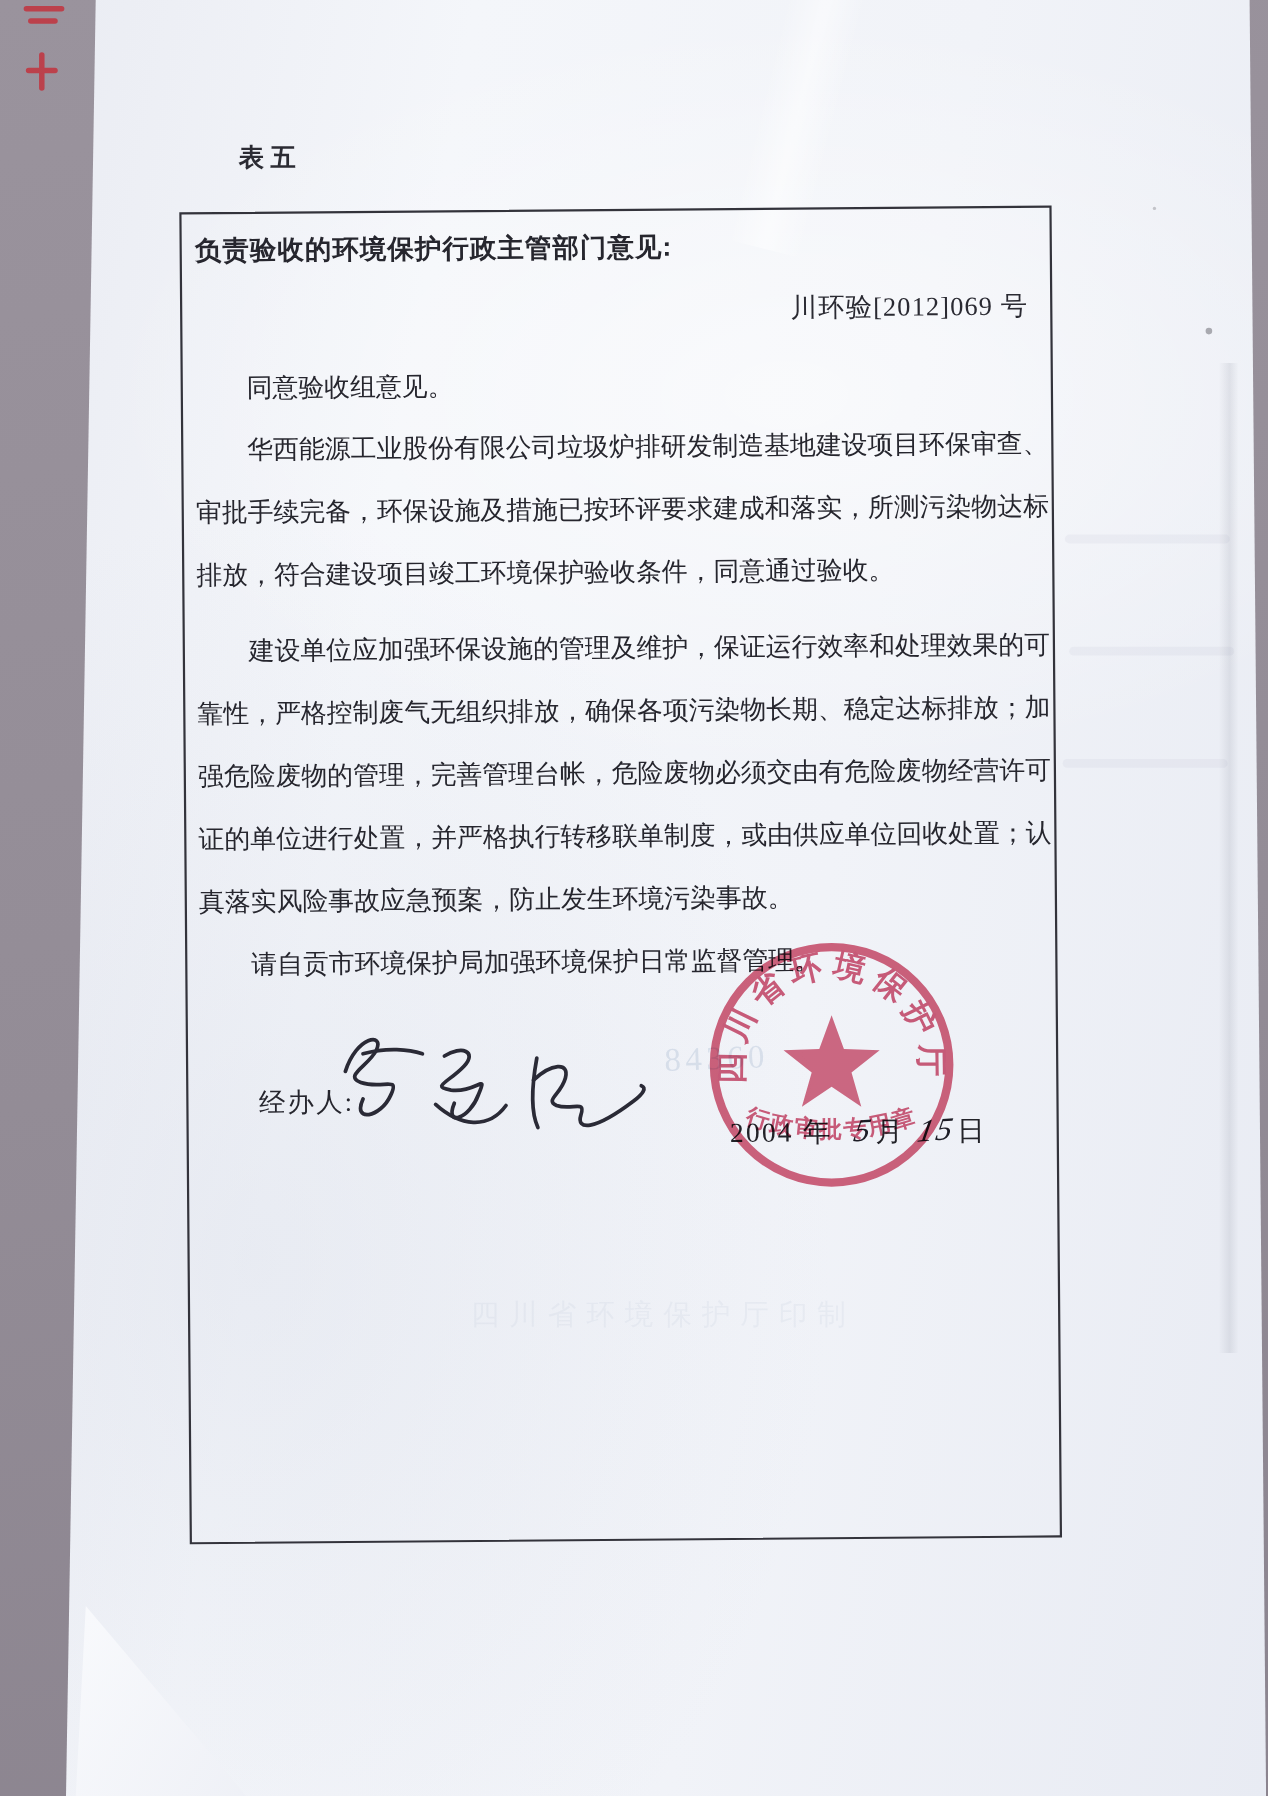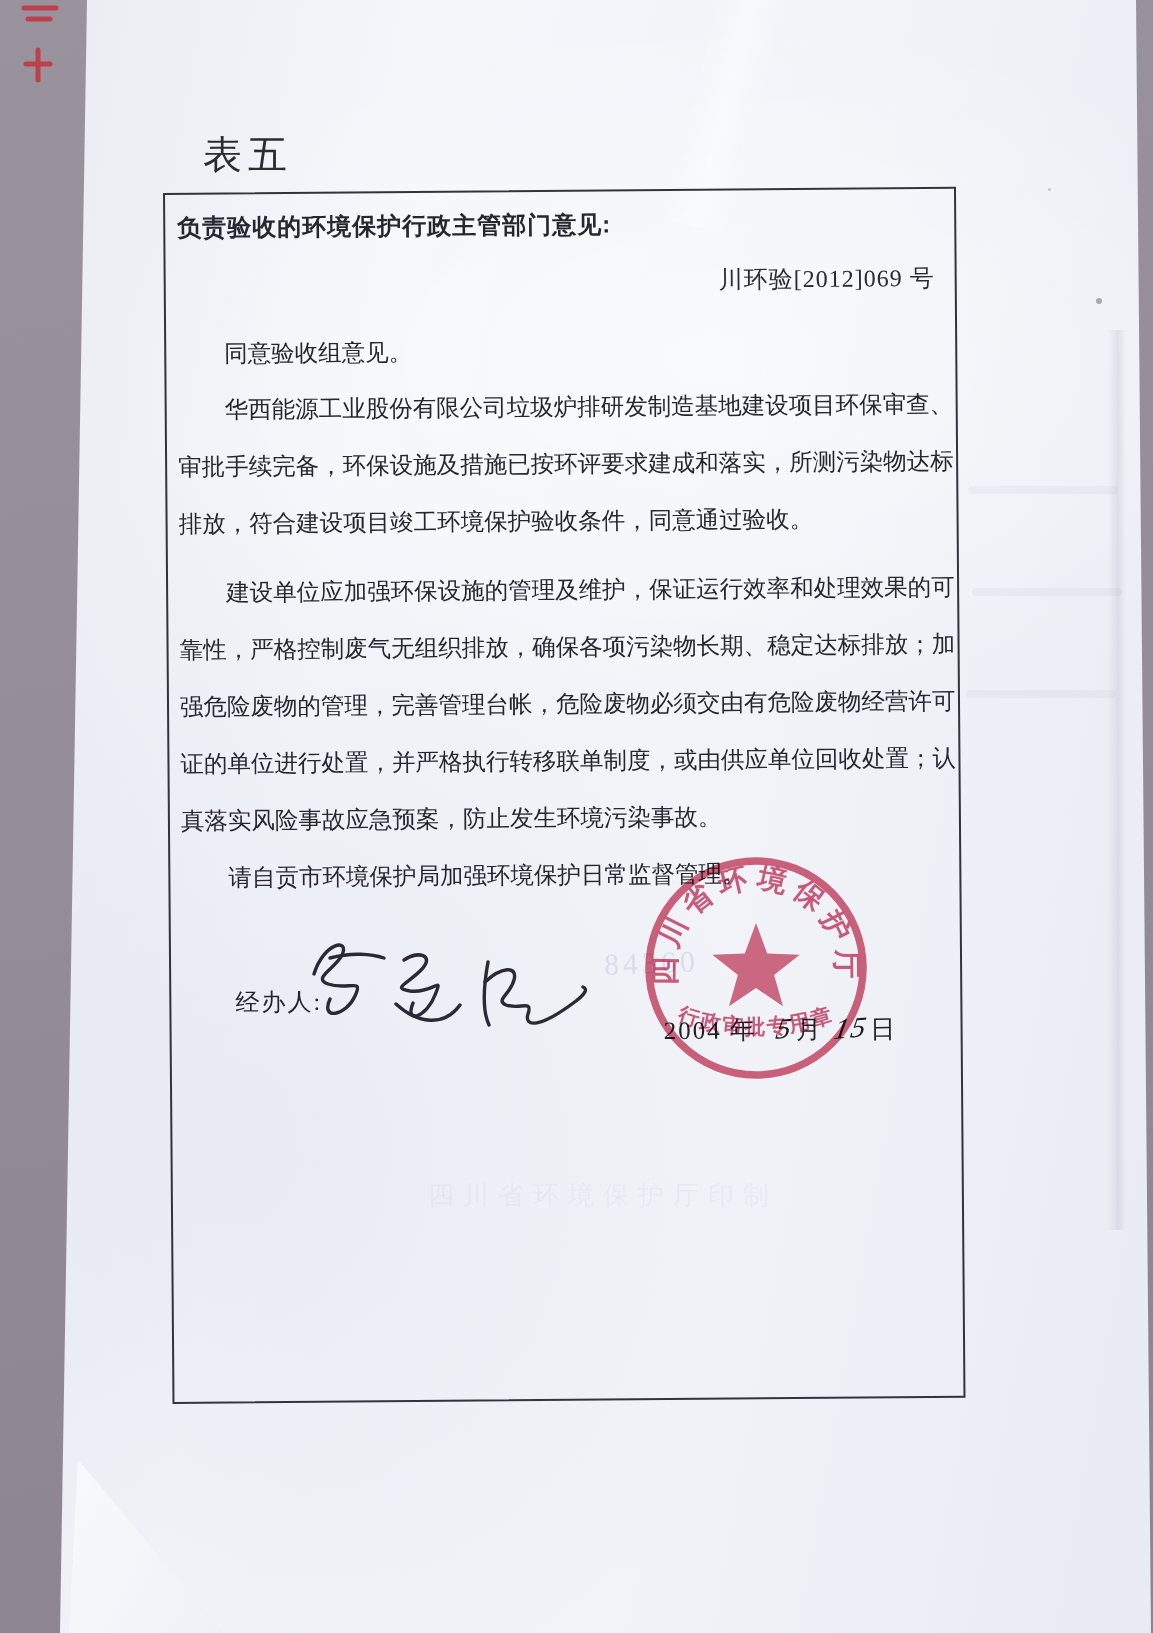--- a/index.html
+++ b/index.html
@@ -30,22 +30,22 @@
     position:absolute;left:40px;top:1460px;width:190px;height:180px;
     clip-path:polygon(15% 100%,100% 100%,20% 0%);
     background:linear-gradient(120deg,#fbfcfe,#eef0f6);
     opacity:.9;
   }
   .speck{position:absolute;border-radius:50%;background:#6d6d74;}
   
   .edge-marks{position:absolute;left:16px;top:0px;}
   
   .form-label{
-    position:absolute;left:203px;top:128px;
-    font-size:39px;color:#2b2b33;letter-spacing:6px;
+    position:absolute;left:217px;top:128px;
+    font-size:23px;color:#2b2b33;letter-spacing:6px;font-weight:bold;
   }
   
   .box{
     position:absolute;left:163px;top:193px;width:789px;height:1207px;
     border:2px solid #33333b;
     transform:rotate(-0.45deg);transform-origin:0 0;
     background:transparent;
   }
   .opinion-heading{
     position:absolute;left:12px;top:17px;

